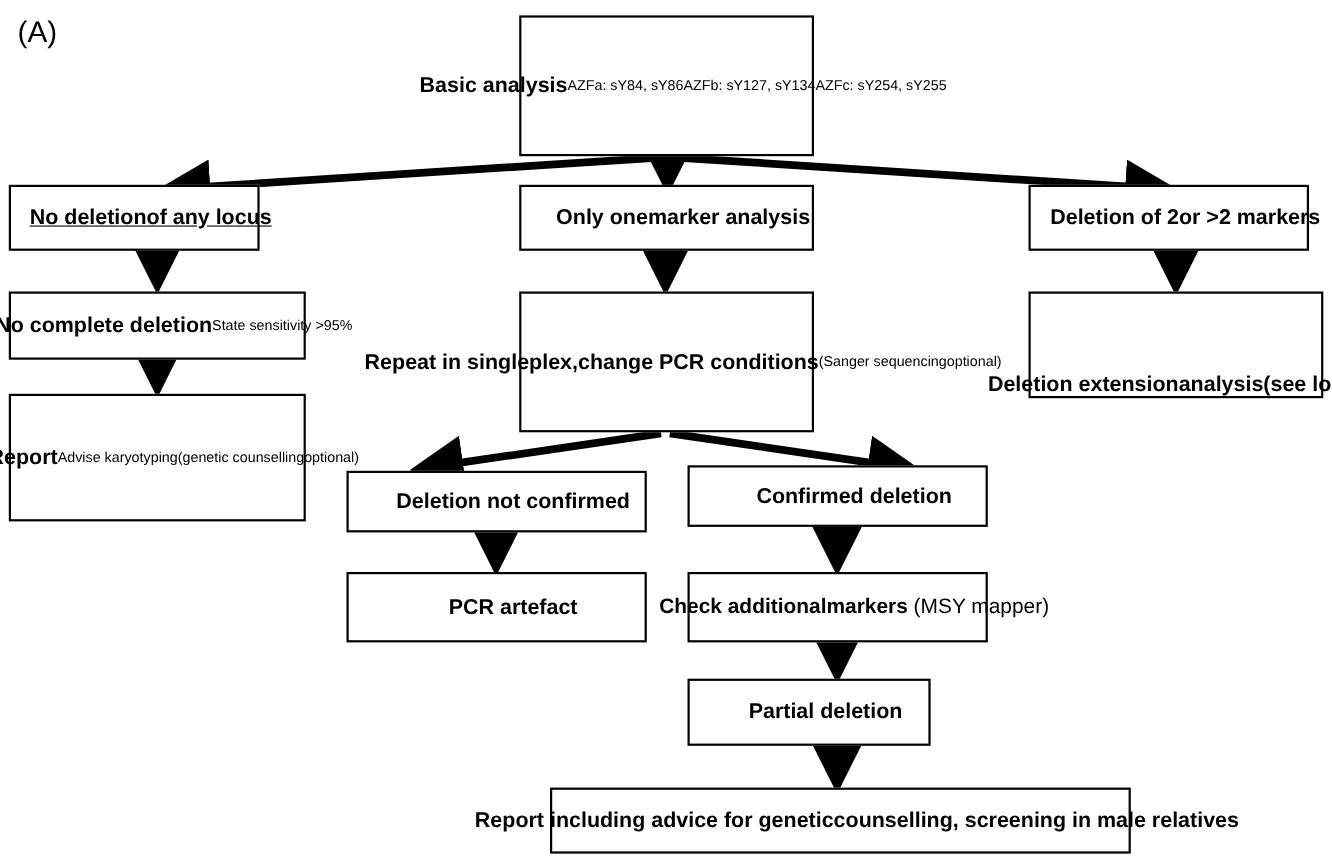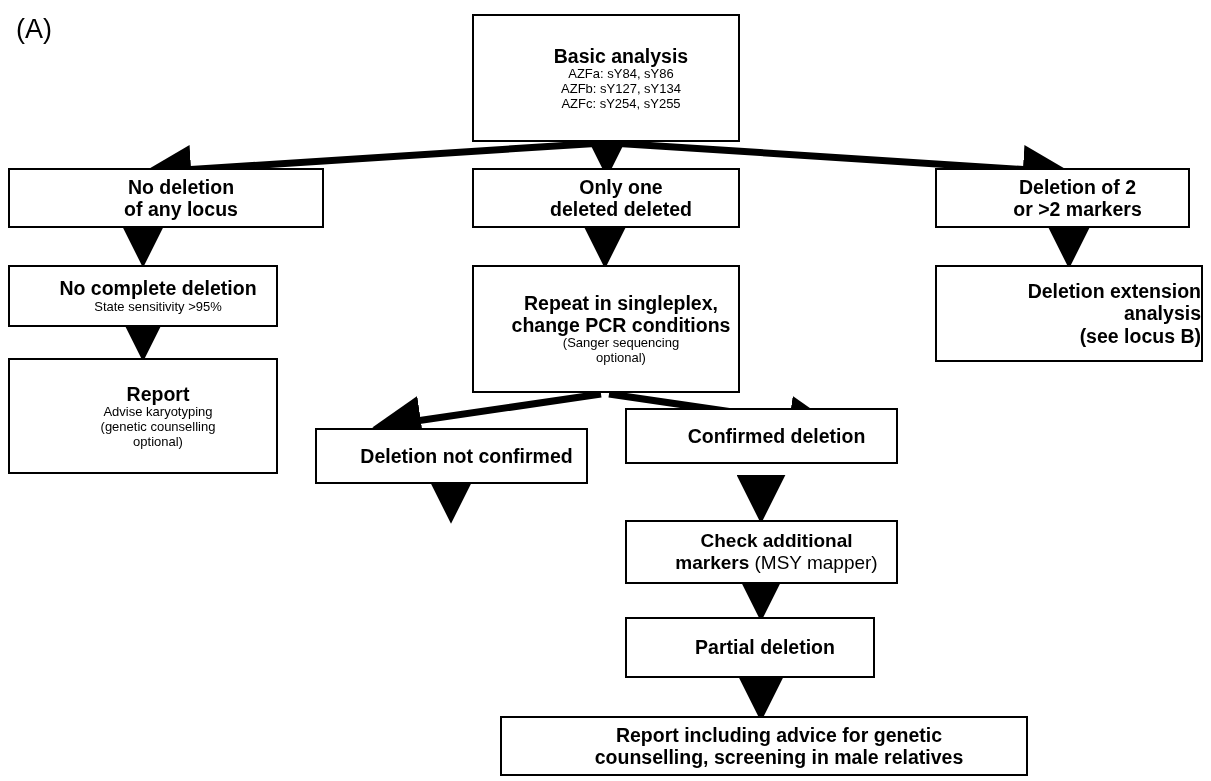--- a/index.html
+++ b/index.html
@@ -29,21 +29,21 @@
     color: #000;
     letter-spacing: 0px;
     white-space: nowrap;
   }
   .node {
     position: absolute;
     box-sizing: border-box;
     border: 2.5px solid #000;
     background: #ffffff;
     display: flex;
-    flex-direction: column;
+    flex-direction: row;
     align-items: center;
     justify-content: center;
     text-align: center;
     color: #000;
     line-height: 1.14;
     padding-left: 30px;
   }
   .node .ln {
     display: block;
     white-space: nowrap;
@@ -114,28 +114,28 @@
 
   <div class="panel-label" style="left:16px; top:14px;">(A)</div>
 
   <div class="node" style="left:472px; top:14px; width:268px; height:128px;">
     <span class="ln b">Basic analysis</span>
     <span class="ln r">AZFa: sY84, sY86</span>
     <span class="ln r">AZFb: sY127, sY134</span>
     <span class="ln r">AZFc: sY254, sY255</span>
   </div>
 
-  <div class="node" style="left:8px; top:168px; width:316px; height:60px;">
+  <div class="node" style="left:8px; top:168px; width:228px; height:60px;text-decoration:underline;">
     <span class="ln b">No deletion</span>
     <span class="ln b">of any locus</span>
   </div>
 
   <div class="node" style="left:472px; top:168px; width:268px; height:60px;align-items:center;">
     <span class="ln b">Only one</span>
-    <span class="ln b">deleted deleted</span>
+    <span class="ln b">marker analysis</span>
   </div>
 
   <div class="node" style="left:935px; top:168px; width:255px; height:60px;">
     <span class="ln b">Deletion of 2</span>
     <span class="ln b">or &gt;2 markers</span>
   </div>
 
   <div class="node" style="left:8px; top:265px; width:270px; height:62px;">
     <span class="ln b">No complete deletion</span>
     <span class="ln r">State sensitivity &gt;95%</span>
@@ -158,31 +158,34 @@
     <span class="ln b">Report</span>
     <span class="ln r">Advise karyotyping</span>
     <span class="ln r">(genetic counselling</span>
     <span class="ln r">optional)</span>
   </div>
 
   <div class="node" style="left:315px; top:428px; width:273px; height:56px;">
     <span class="ln b">Deletion not confirmed</span>
   </div>
 
-  <div class="node" style="left:625px; top:408px; width:273px; height:56px;">
+  <div class="node" style="left:625px; top:423px; width:273px; height:56px;">
     <span class="ln b">Confirmed deletion</span>
   </div>
 
+  <div class="node" style="left:315px; top:520px; width:273px; height:64px;">
+    <span class="ln b">PCR artefact</span>
+  </div>
 
   <div class="node small" style="left:625px; top:520px; width:273px; height:64px;">
     <span class="ln b">Check additional</span>
     <span class="ln"><span class="b">markers </span><span class="r">(MSY mapper)</span></span>
   </div>
 
-  <div class="node" style="left:625px; top:617px; width:250px; height:61px;align-items:center;">
+  <div class="node" style="left:625px; top:617px; width:221px; height:61px;align-items:center;">
     <span class="ln b">Partial deletion</span>
   </div>
 
   <div class="node" style="left:500px; top:716px; width:528px; height:60px;">
     <span class="ln b">Report including advice for genetic</span>
     <span class="ln b">counselling, screening in male relatives</span>
   </div>
 
 </div>
 

